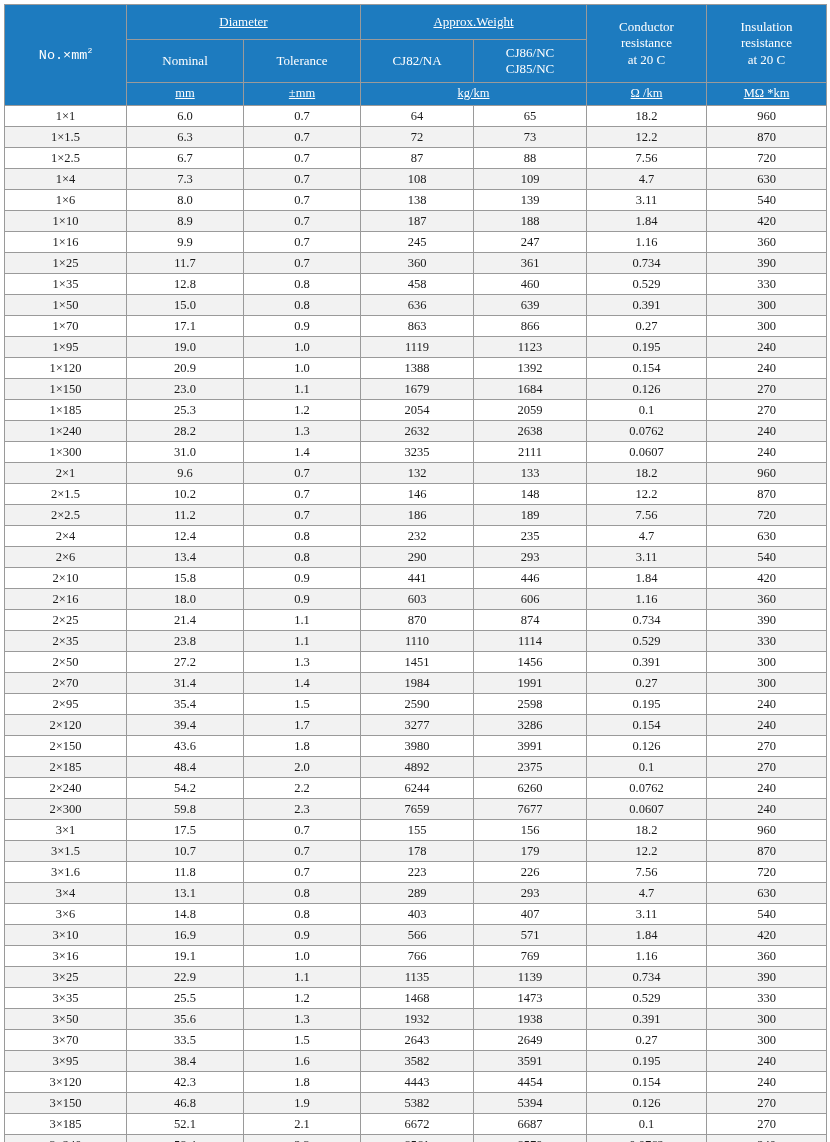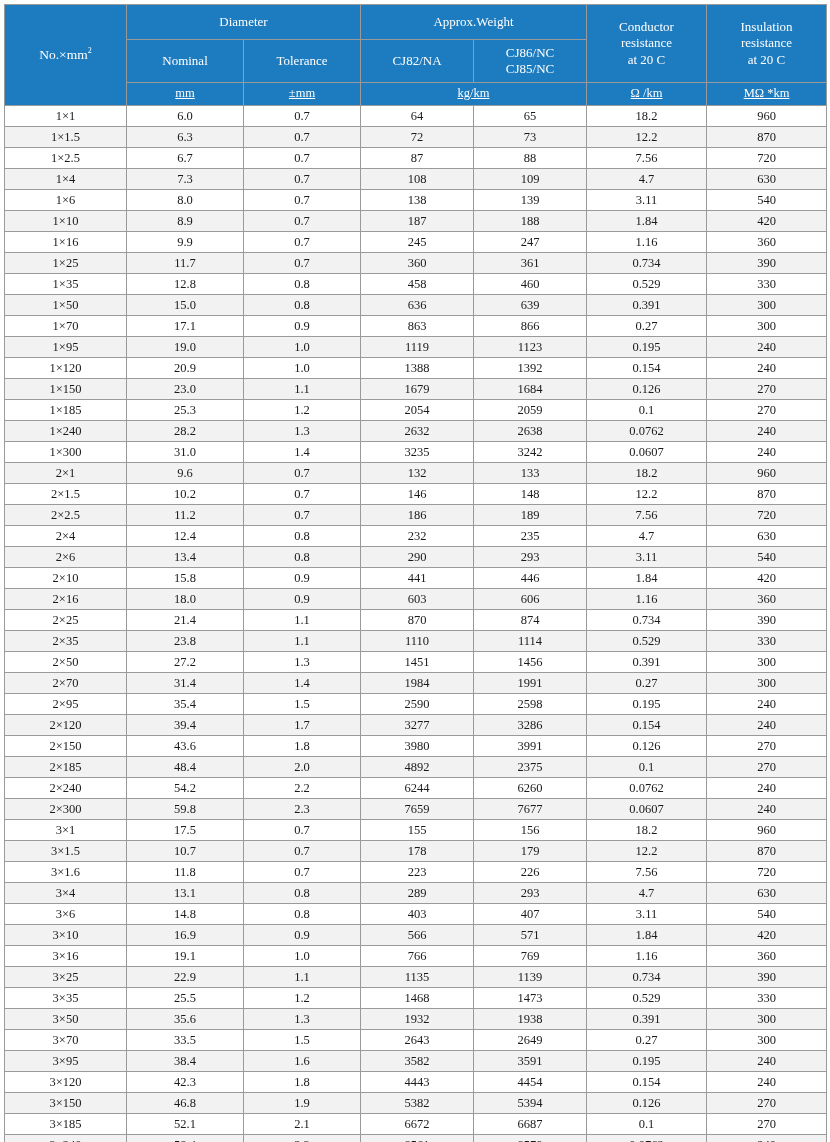--- a/index.html
+++ b/index.html
@@ -30,37 +30,39 @@
   }
   thead th {
     background: #1d7bbf;
     color: #ffffff;
     border: 1px solid #ffffff;
     font-size: 13px;
     line-height: 1.25;
   }
   thead th.h-main {
     height: 34px;
+    text-decoration: underline;
   }
   thead th.h-sub {
     height: 42px;
   }
   thead th.h-unit {
     height: 22px;
     font-size: 12.5px;
     text-decoration: underline;
   }
   thead th.h-tall {
     height: 76px;
     font-size: 13px;
     margin-top: 32px;
   }
   thead th.h-corner {
     height: 98px;
     font-size: 13.5px;
+    font-family: Liberation Mono, monospace;
   }
   tbody td {
     height: 20px;
     font-size: 12.5px;
     color: #1a1a1a;
     background: #ffffff;
   }
   tbody tr.alt td {
     background: #f2f2f2;
   }
@@ -261,21 +263,21 @@
           <td>2632</td>
           <td>2638</td>
           <td>0.0762</td>
           <td>240</td>
         </tr>
         <tr>
           <td>1×300</td>
           <td>31.0</td>
           <td>1.4</td>
           <td>3235</td>
-          <td>3242</td>
+          <td>2111</td>
           <td>0.0607</td>
           <td>240</td>
         </tr>
         <tr class="alt">
           <td>2×1</td>
           <td>9.6</td>
           <td>0.7</td>
           <td>132</td>
           <td>133</td>
           <td>18.2</td>

